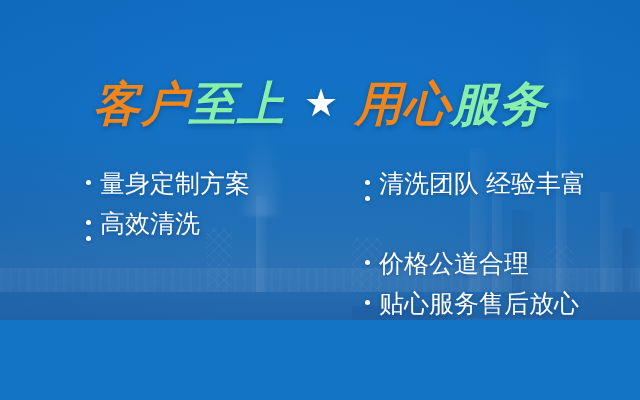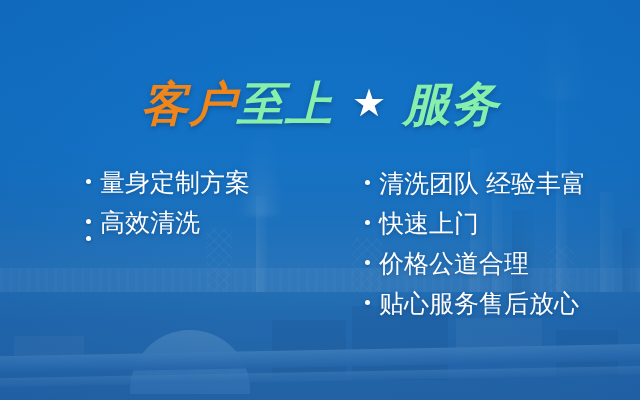--- a/index.html
+++ b/index.html
@@ -2,21 +2,21 @@
 <html><head>
 <meta charset="utf-8">
 <style>
   html,body{margin:0;padding:0;}
   body{
     width:640px;height:400px;overflow:hidden;
     font-family:"Liberation Sans","DejaVu Sans",sans-serif;
     background:#1373c4;
   }
   .banner{
-    position:relative;width:640px;height:400px;overflow:hidden;
+    position:relative;width:640px;height:320px;overflow:hidden;
     background:#1272c3;
   }
 
   
   .bg{position:absolute;inset:0;overflow:hidden;}
   .sky{
     position:absolute;left:0;top:0;width:640px;height:300px;
     background:linear-gradient(180deg,#0f72c6 0%,#1676c7 40%,#2a7fc6 72%,#4f93cc 100%);
   }
   .skyline{
@@ -102,21 +102,21 @@
     display:inline-block;width:40px;text-align:center;color:#ffffff;
     font-size:38px;line-height:1;margin:0 14px 0 16px;
     text-shadow:0 2px 5px rgba(6,48,100,.45);
   }
 
   .columns{
     position:absolute;left:0;top:163px;width:640px;height:160px;
     display:flex;
   }
   .col{width:290px;}
-  .col-left{margin-left:86px;font-family:Liberation Serif, serif;}
+  .col-left{margin-left:86px;}
   .col-right{margin-left:4px;}
   .li{
     display:flex;align-items:baseline;height:40px;
     color:#ffffff;font-size:25px;line-height:40px;
     text-shadow:0 1px 4px rgba(8,52,105,.50);
     white-space:nowrap;
   }
   .dot{
     display:inline-block;width:5px;height:5px;background:#ffffff;
     border-radius:50%;margin-right:9px;position:relative;top:-7px;flex:none;
@@ -163,20 +163,21 @@
     <div class="wash"></div>
     <div class="vign"></div>
   </div>
 
   <div class="content">
 
     <div class="headline">
       <span class="hl-seg hl-orange">客户</span>
       <span class="hl-seg hl-white">至上</span>
       <span class="star">★</span>
+      <span class="hl-seg hl-orange">用心</span>
       <span class="hl-seg hl-white">服务</span>
     </div>
 
     <div class="columns">
 
       <div class="col col-left">
         <div class="li">
           <span class="dot"></span>
           <span>量身定制方案</span>
         </div>
@@ -189,21 +190,20 @@
         </div>
       </div>
 
       <div class="col col-right">
         <div class="li">
           <span class="dot"></span>
           <span>清洗团队 经验丰富</span>
         </div>
         <div class="li">
           <span class="dot"></span>
-          <span>快速上门</span>
         </div>
         <div class="li">
           <span class="dot"></span>
           <span>价格公道合理</span>
         </div>
         <div class="li">
           <span class="dot"></span>
           <span>贴心服务售后放心</span>
         </div>
       </div>

